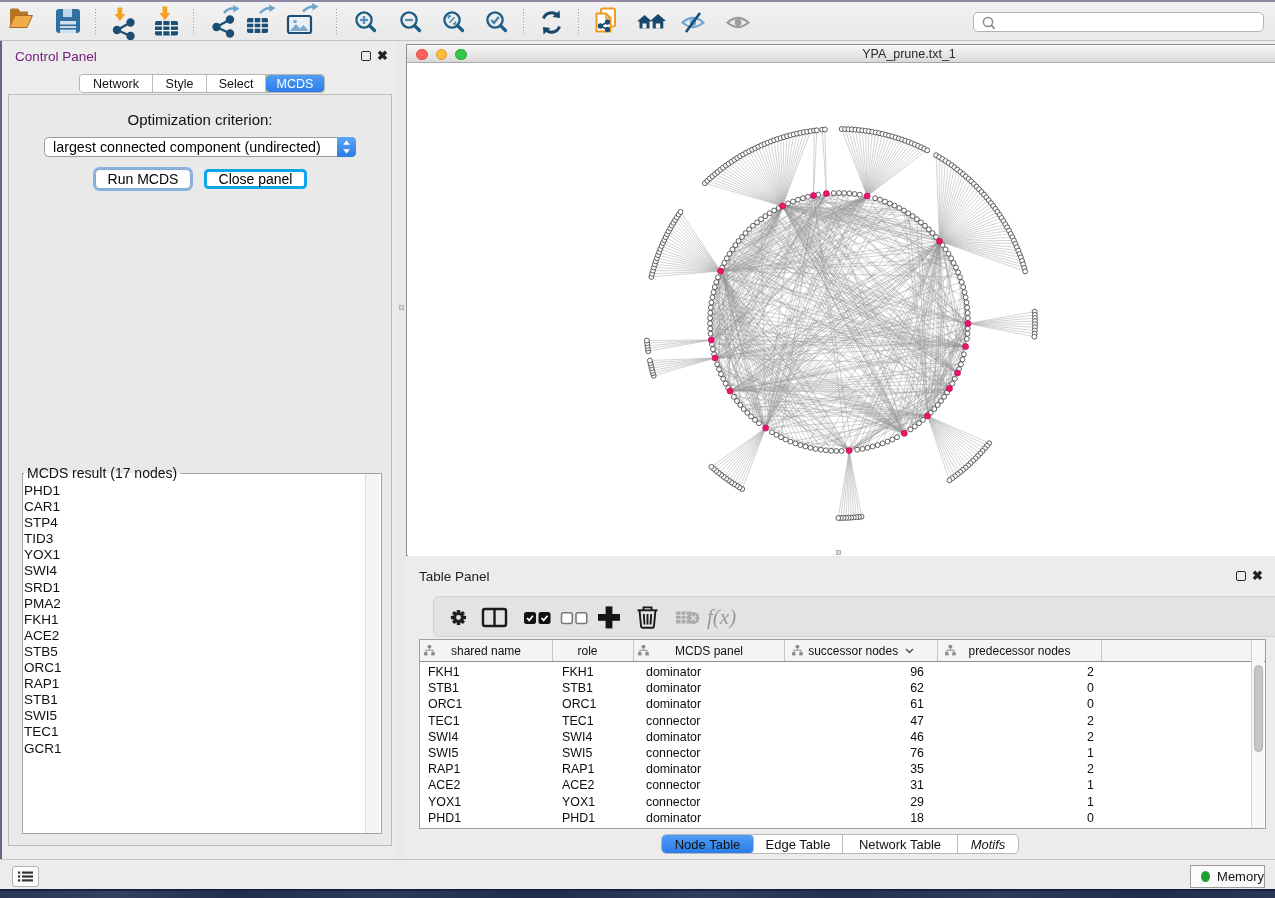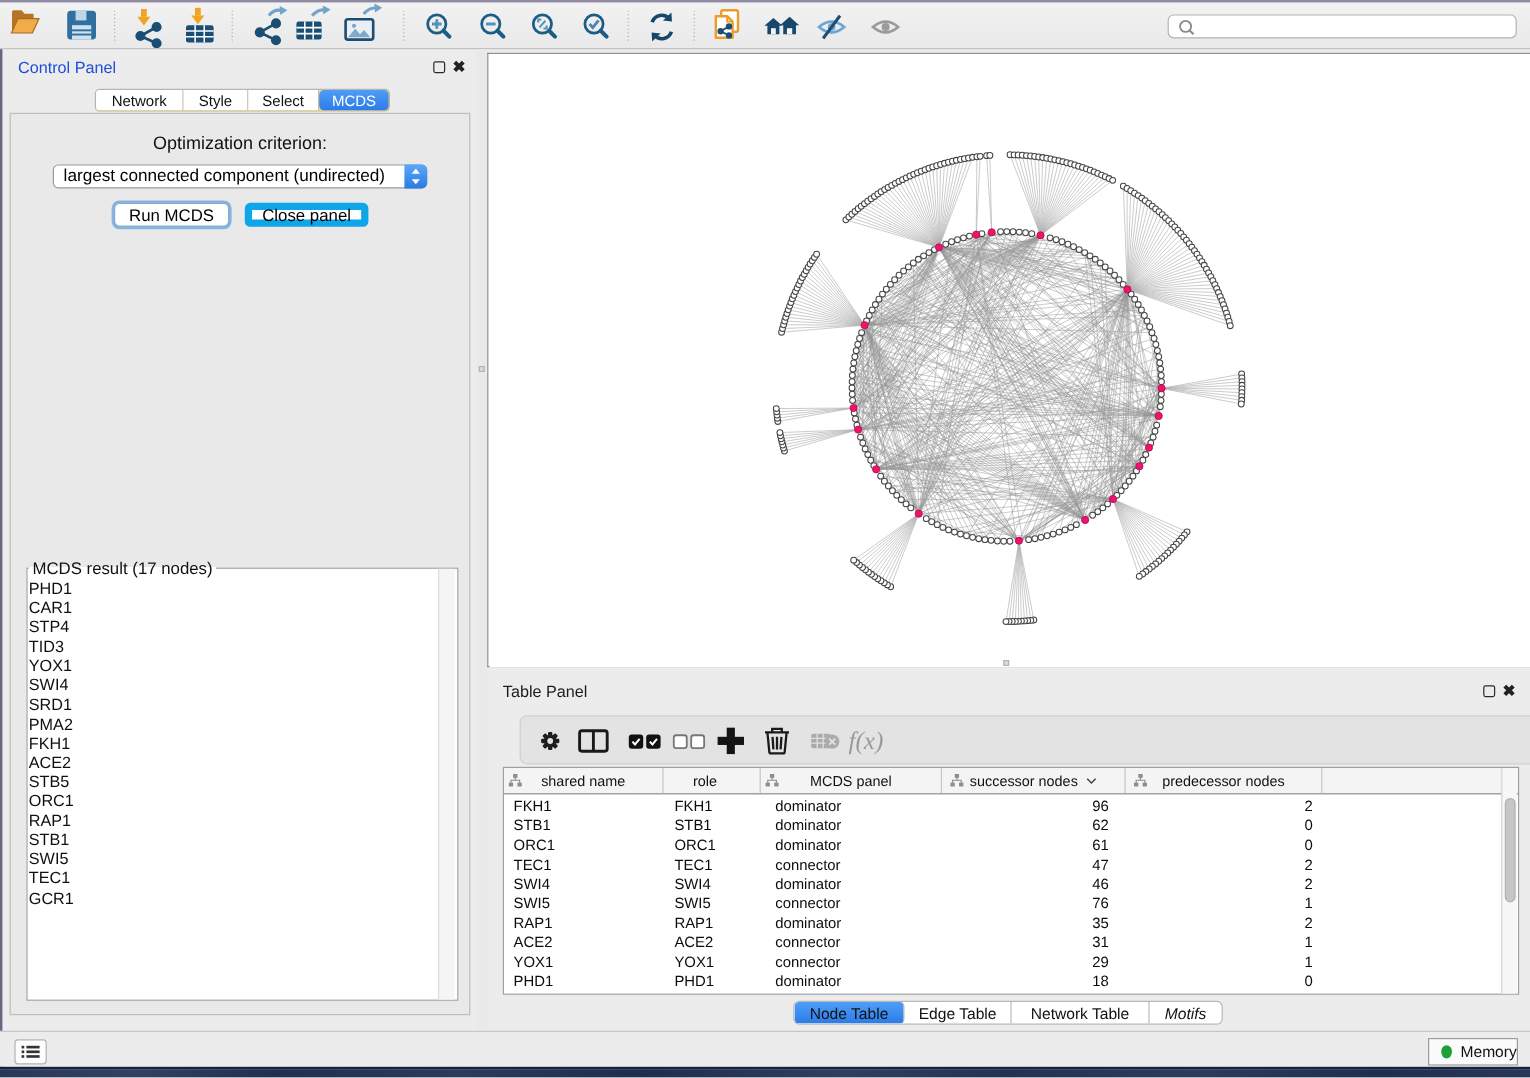--- a/index.html
+++ b/index.html
@@ -5,31 +5,31 @@
 * { margin:0; padding:0; box-sizing:border-box; }
 html,body { width:1275px; height:898px; overflow:hidden; }
 body { font-family:"Liberation Sans", sans-serif; background:#ececec; position:relative; }
 .abs { position:absolute; }
 .toolbar { left:0; top:0; width:1275px; height:41px; background:linear-gradient(#f2f2f2,#e9e9e9); border-top:2px solid #9089a3; border-bottom:1px solid #c2c2c2; }
 .tsep { position:absolute; top:7px; height:27px; width:1px; background-image:linear-gradient(#9a9a9a 33%, rgba(255,255,255,0) 0%); background-size:1px 3px; }
 .searchbox { position:absolute; left:973px; top:10px; width:291px; height:20px; background:#fff; border:1px solid #b3b3b3; border-radius:5px; }
 .wallpaper { left:0; top:889px; width:1275px; height:9px; background:linear-gradient(90deg,#2a3756 0%,#33405f 9%,#212e4e 18%,#2c3a5c 30%,#1f2c4c 42%,#313e60 55%,#243150 66%,#2e3b5d 78%,#202d4d 90%,#293655 100%); border-top:2px solid #152240; }
 .leftedge { left:0; top:41px; width:2px; height:848px; background:#6b6480; }
 
-.cp-title { left:15px; top:49px; font-size:13.5px; color:#1d4ed8; }
+.cp-title { left:15px; top:49px; font-size:13.5px; color:#701a75; }
 .wicon-sq { width:10px; height:10px; border:1.6px solid #2a2a2a; border-radius:2px; }
 .cp-tabs { left:79px; top:74px; height:19px; display:flex; background:#fde047; border:1px solid #b5b5b5; border-radius:4px; overflow:hidden; }
 .cp-tabs .seg { height:100%; display:flex; align-items:center; justify-content:center; font-size:12.5px; color:#111; border-right:1px solid #bcbcbc; background:#fff; }
 .cp-tabs .seg:last-child { border-right:none; }
 .seg.selseg { background:linear-gradient(#509df5,#2b7ce9); color:#fff; border-radius:4px; }
 .cp-pane { left:8px; top:94px; width:384px; height:752px; background:#e9e9e9; border:1px solid #bdbdbd; }
 .optlabel { left:0; top:111px; width:400px; text-align:center; font-size:15px; color:#111; }
 .cp-select { left:44px; top:137px; width:312px; height:20px; background:#fff; border:1px solid #9b9b9b; border-radius:4.5px; font-size:14.3px; color:#000; line-height:18.5px; padding-left:8px; }
 .cp-select .cap { position:absolute; right:-1px; top:-1px; width:19px; height:20px; border-radius:0 4.5px 4.5px 0; background:linear-gradient(#5ba8f8,#2a7ae6); }
-.btn { background:#fff; border:6px solid #0ea5e9; border-radius:4.5px; font-size:14px; color:#000; display:flex; align-items:center; justify-content:center; font-family:"Liberation Sans", sans-serif; }
+.btn { background:#fff; border:3px solid #0ea5e9; border-radius:4.5px; font-size:14px; color:#000; display:flex; align-items:center; justify-content:center; font-family:"Liberation Sans", sans-serif; }
 .runbtn { left:95px; top:169px; width:96px; height:20px; border:1px solid #87a9cf; box-shadow:0 0 0 2px #88b4e2; }
 .closebtn { left:204px; top:169px; width:103px; height:20px; }
 .fieldset { left:22px; top:473px; width:360px; height:361px; background:#fff; border:1px solid #a2a2a2; }
 .legend { left:24px; top:466px; height:15px; line-height:15px; padding:0 3px; font-size:14px; color:#111; background:linear-gradient(#e9e9e9 46%, #ffffff 46%); }
 .mcdslist { left:24px; top:483px; width:330px; font-size:13.5px; color:#101010; line-height:16.1px; }
 .listscroll { left:365px; top:474px; width:14px; height:359px; background:#f5f5f5; border-left:1px solid #dcdcdc; }
 .cp-status-btn { left:12px; top:866px; width:27px; height:21px; background:#fdfdfd; border:1px solid #b2b2b2; border-radius:3px; }
 
 .netwin { left:406px; top:44px; width:869px; height:512px; border:1px solid #909090; border-right:none; background:#fff; }
 .nettitle { left:0px; top:0px; width:868px; height:18px; background:linear-gradient(#f7f7f7,#dadada); border-bottom:1px solid #a8a8a8; }
@@ -213,20 +213,26 @@
         <rect x="9" y="8.4" width="11" height="2.2"></rect>
         <rect x="5" y="12.3" width="2.2" height="2.2"></rect>
         <rect x="9" y="12.3" width="11" height="2.2"></rect>
       </g>
     </svg>
 </div>
 <div class="abs membtn"><span style="display:inline-block;width:11px;height:11px;border-radius:50%;background:#1f9f36;margin-left:10px;margin-right:7px"></span>Memory</div>
 <div class="abs wallpaper"></div>
 
 <div class="abs netwin">
+<div class="abs nettitle">
+<div class="tl" style="left:9px;background:#fc615c;border:0.5px solid #e14940"></div>
+<div class="tl" style="left:28.5px;background:#fdbc40;border:0.5px solid #dfa023"></div>
+<div class="tl" style="left:48px;background:#35c94b;border:0.5px solid #24a334"></div>
+<div style="position:absolute;left:0;top:2px;width:1004px;text-align:center;font-size:12.5px;color:#2b2b2b">YPA_prune.txt_1</div>
+</div>
 <div class="netcanvas">
 <svg width="869" height="492" viewBox="0 0 869 492" style="position:absolute;left:0;top:0">
 <g stroke="#959595" stroke-width="0.65" stroke-opacity="0.62">
 <line x1="374.5" y1="142.1" x2="543.2" y2="194.3"></line>
 <line x1="374.5" y1="142.1" x2="537.6" y2="185.4"></line>
 <line x1="374.5" y1="142.1" x2="302.8" y2="243.6"></line>
 <line x1="374.5" y1="142.1" x2="302.5" y2="269.7"></line>
 <line x1="374.5" y1="142.1" x2="302.3" y2="248.9"></line>
 <line x1="374.5" y1="142.1" x2="534.6" y2="181.1"></line>
 <line x1="374.5" y1="142.1" x2="304.4" y2="233.3"></line>

